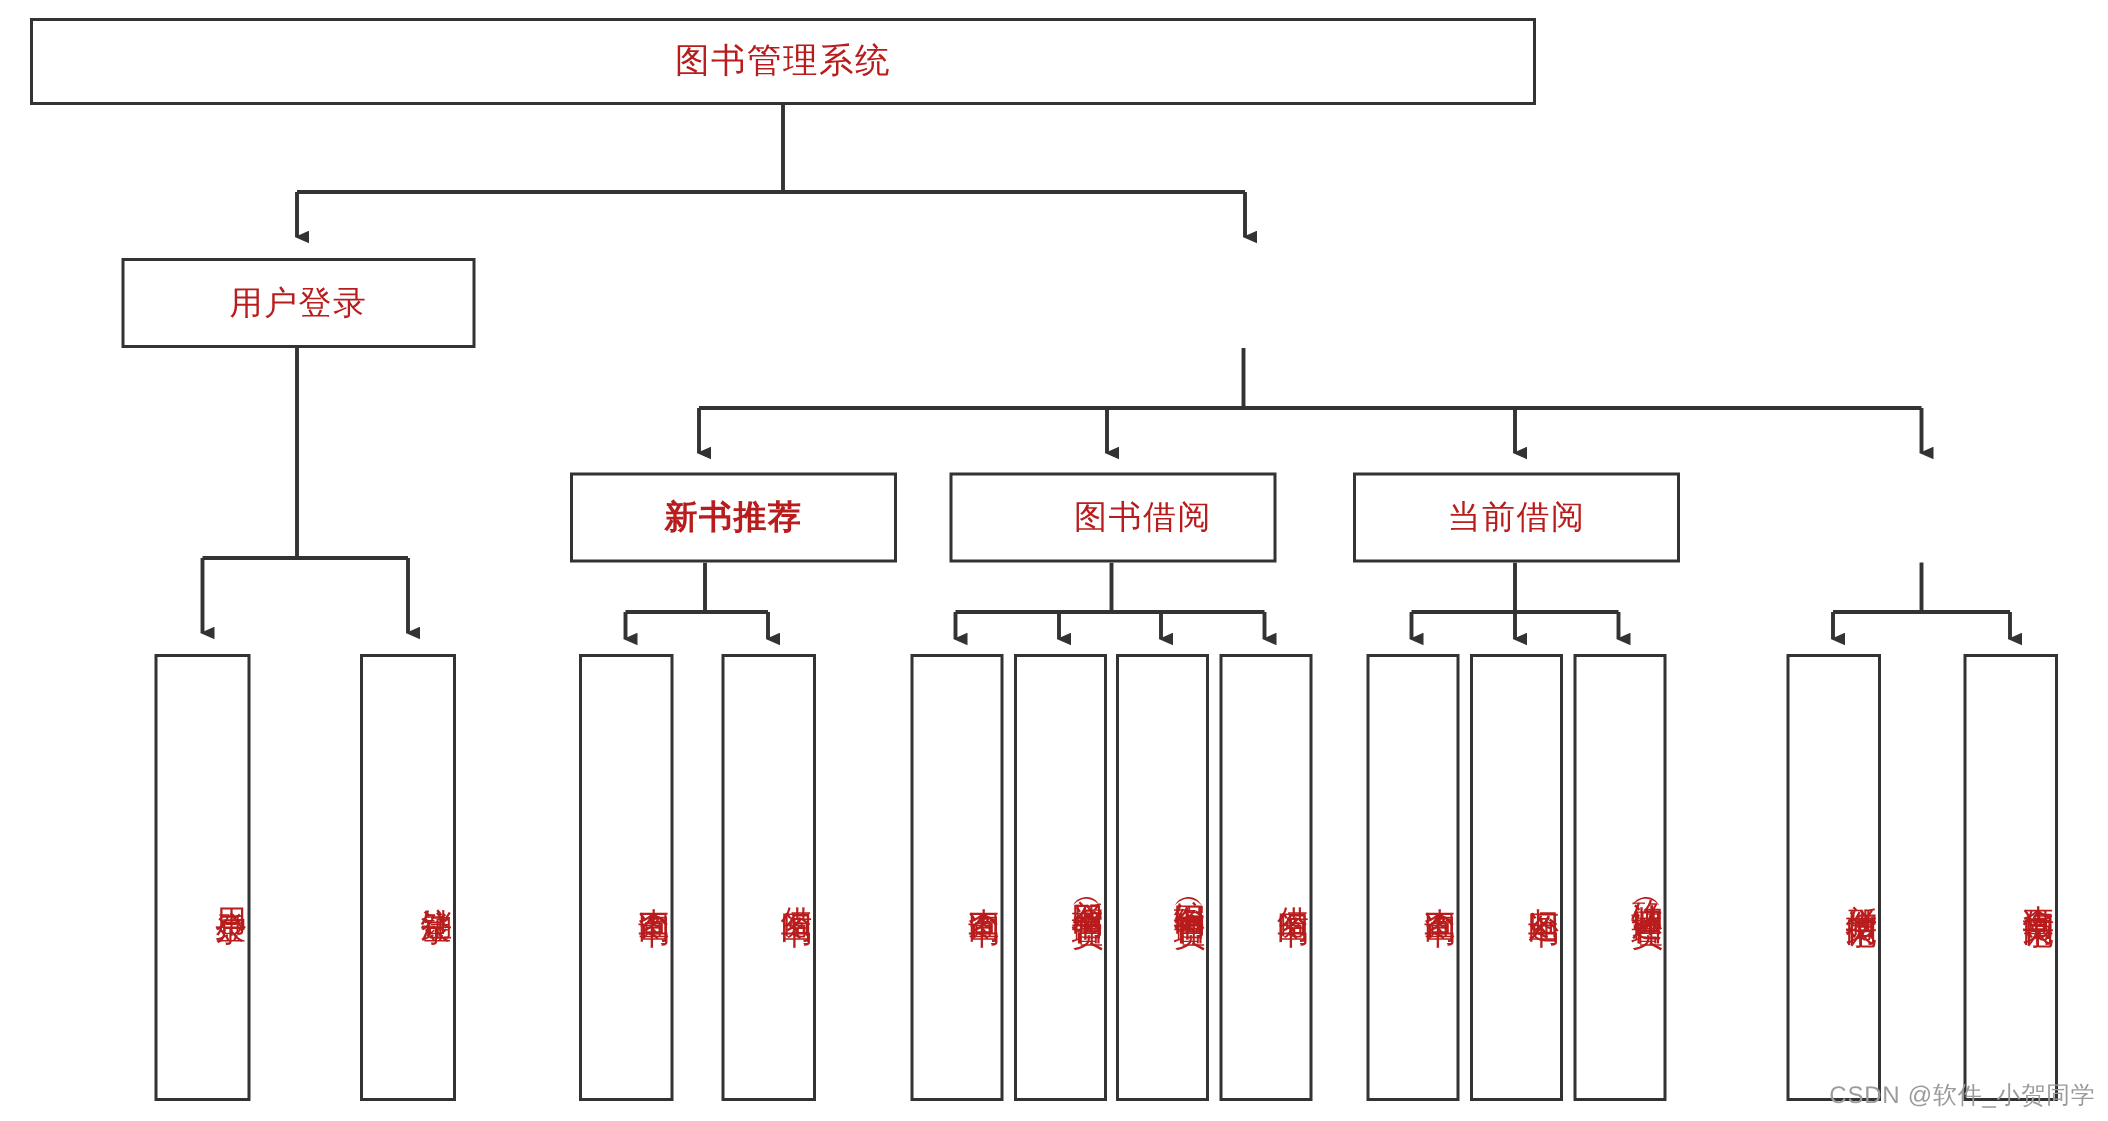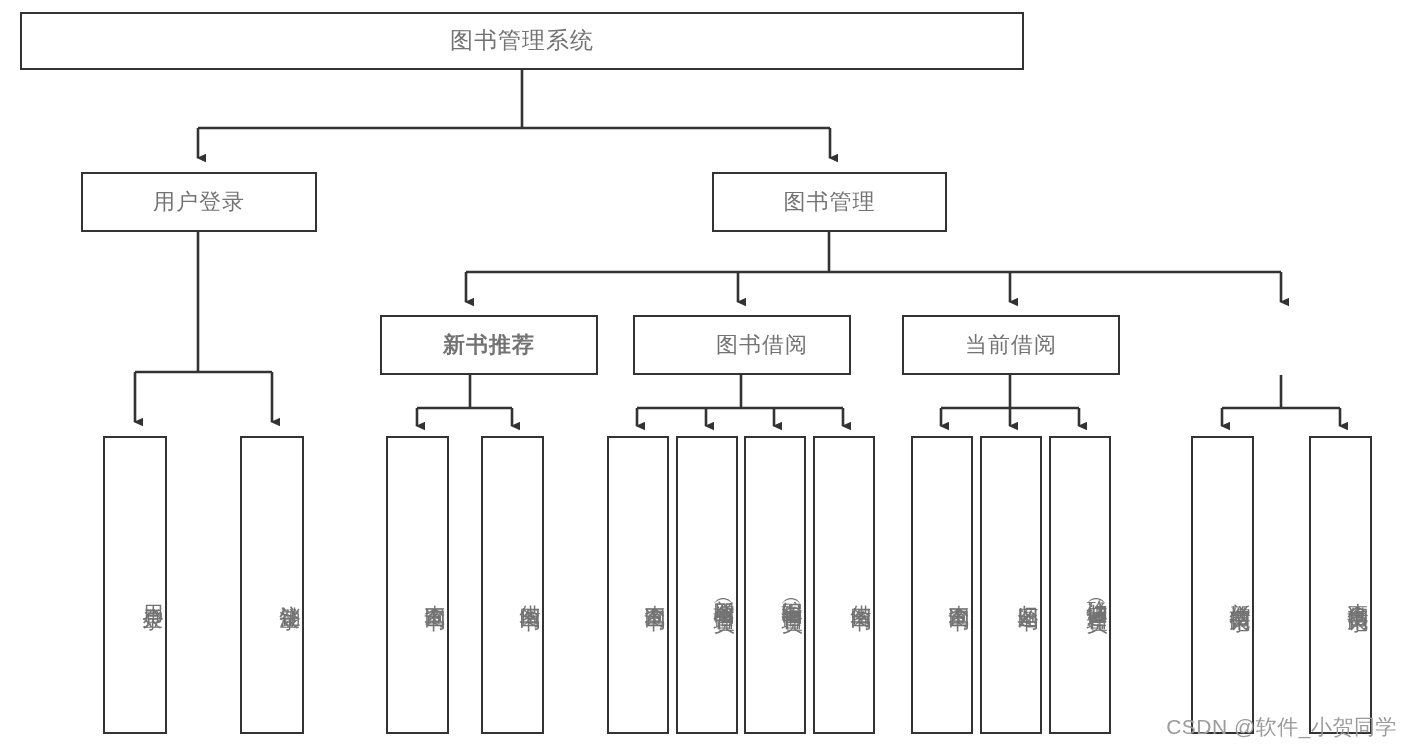--- a/index.html
+++ b/index.html
@@ -27,21 +27,21 @@
     pointer-events: none;
   }
   .node {
     position: absolute;
     box-sizing: border-box;
     border: 2px solid #333333;
     background: #ffffff;
     display: flex;
     align-items: center;
     justify-content: center;
-    color: #737373;
+    color: #b91c1c;
   }
   .node.horiz {
     font-size: 22px;
     letter-spacing: 1px;
     line-height: 1.1;
   }
   .node.root {
     font-size: 23px;
   }
   .node.leaf {
@@ -57,21 +57,21 @@
   }
   .node.leaf .vtext {
     writing-mode: vertical-rl;
     text-orientation: upright;
     display: block;
   }
   .watermark {
     position: absolute;
     right: 8px;
     bottom: 6px;
-    font-size: 21px;
+    font-size: 16px;
     color: #9b9b9b;
     letter-spacing: 0.5px;
     white-space: nowrap;
   }
 </style>
 </head>
 <body>
 
 <div id="canvas">
 
@@ -125,23 +125,20 @@
     </g>
   </svg>
 
   <div class="node horiz root" style="left:20px; top:12px; width:1004px; height:58px;">
     <span>图书管理系统</span>
   </div>
 
   <div class="node horiz" style="left:81px; top:172px; width:236px; height:60px;">
     <span>用户登录</span>
   </div>
-  <div class="node horiz" style="left:712px; top:172px; width:235px; height:60px;">
-    <span>图书管理</span>
-  </div>
 
   <div class="node horiz" style="left:380px; top:315px; width:218px; height:60px;font-weight:bold;">
     <span>新书推荐</span>
   </div>
   <div class="node horiz" style="left:633px; top:315px; width:218px; height:60px;padding-left:40px;">
     <span>图书借阅</span>
   </div>
   <div class="node horiz" style="left:902px; top:315px; width:218px; height:60px;">
     <span>当前借阅</span>
   </div>

